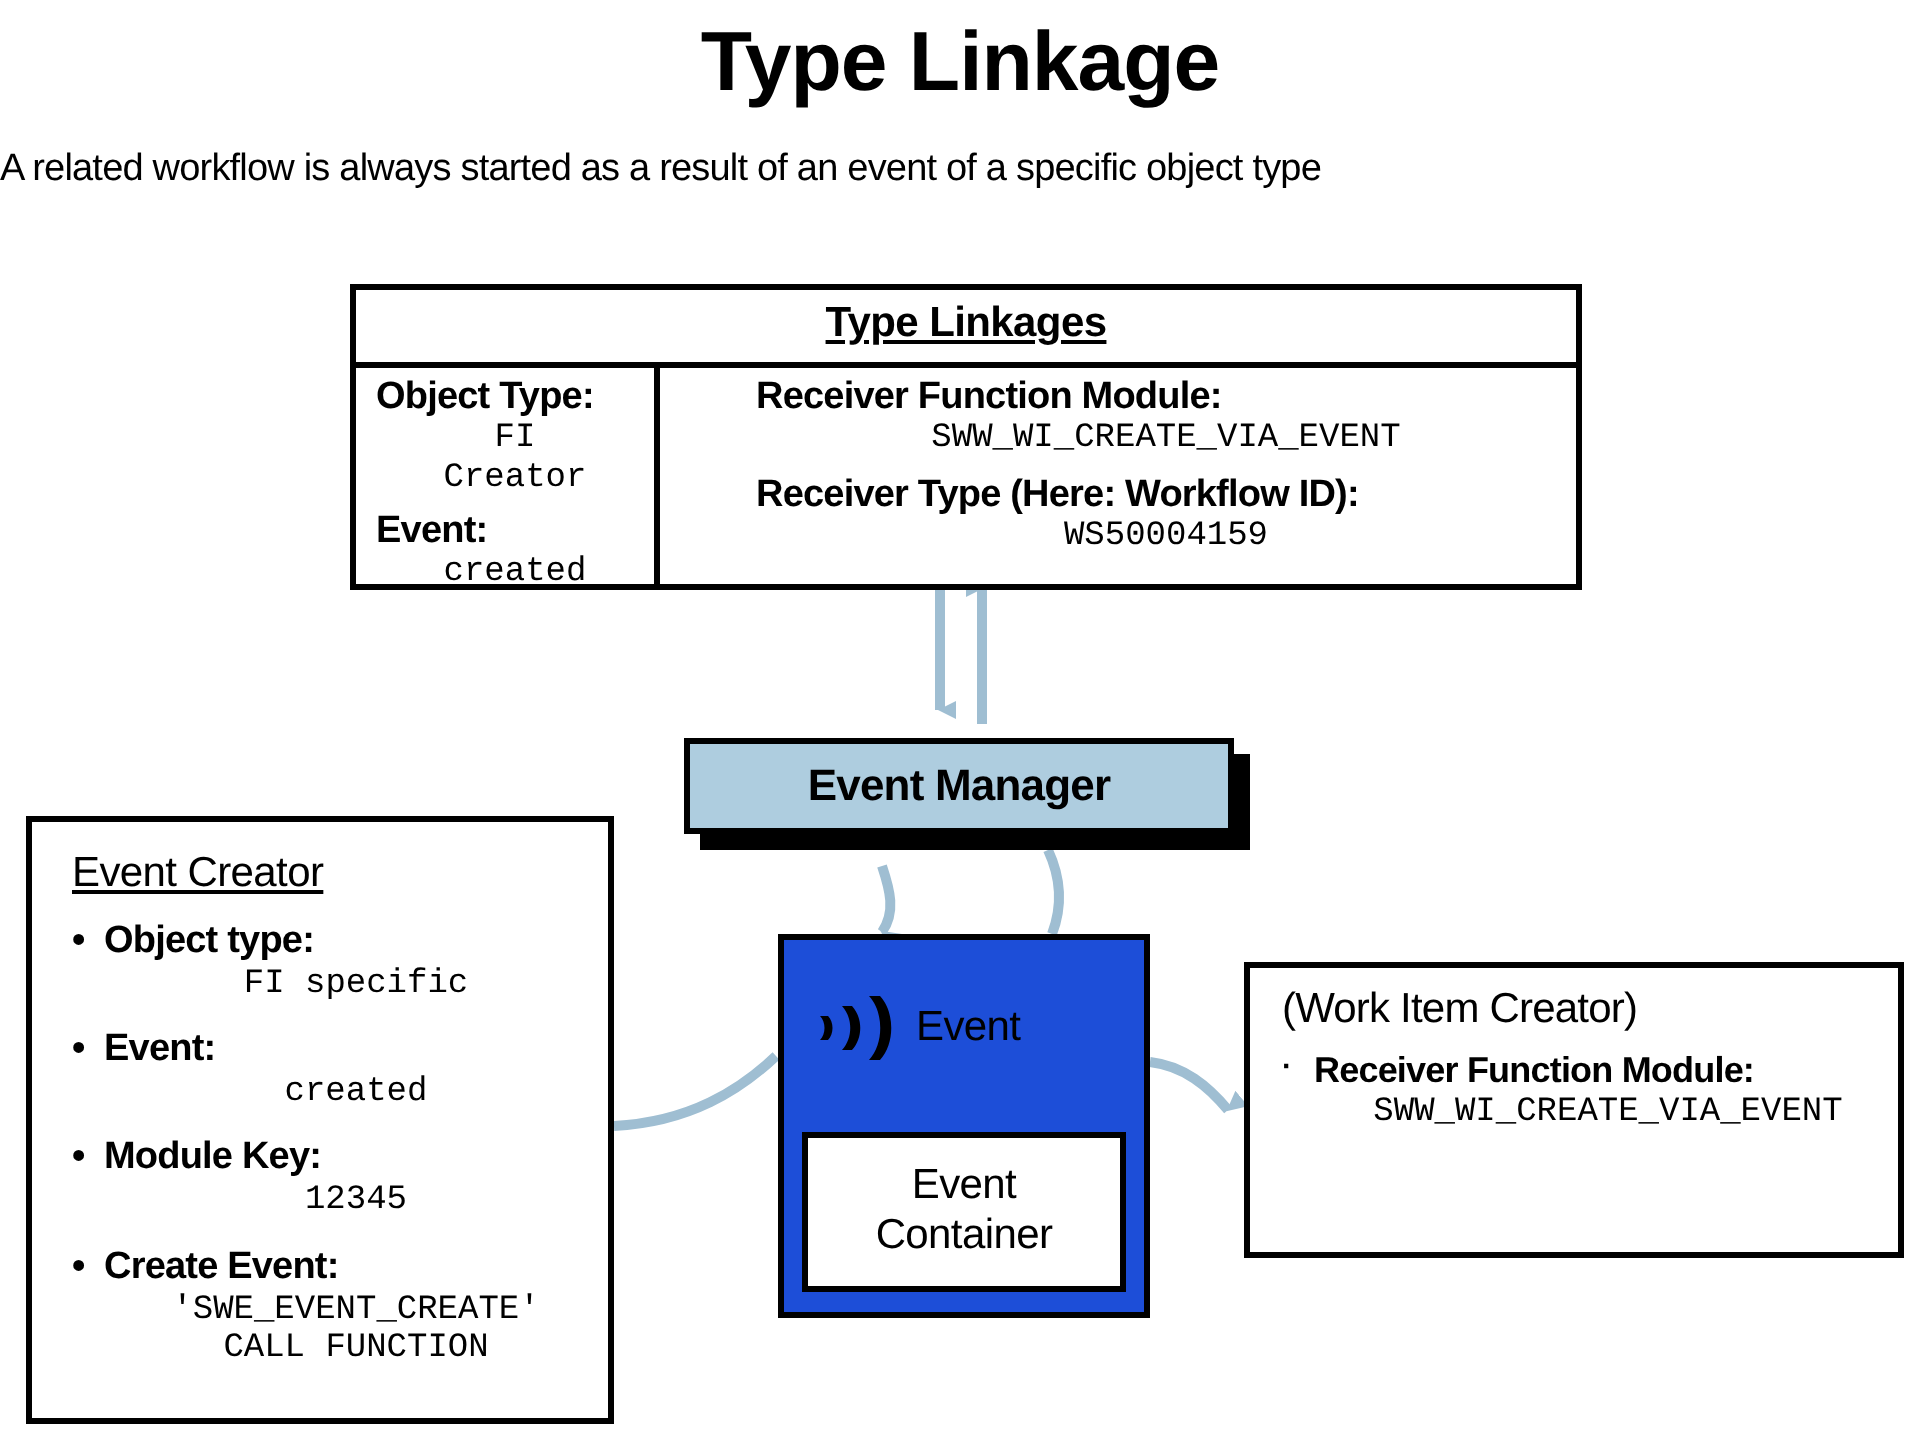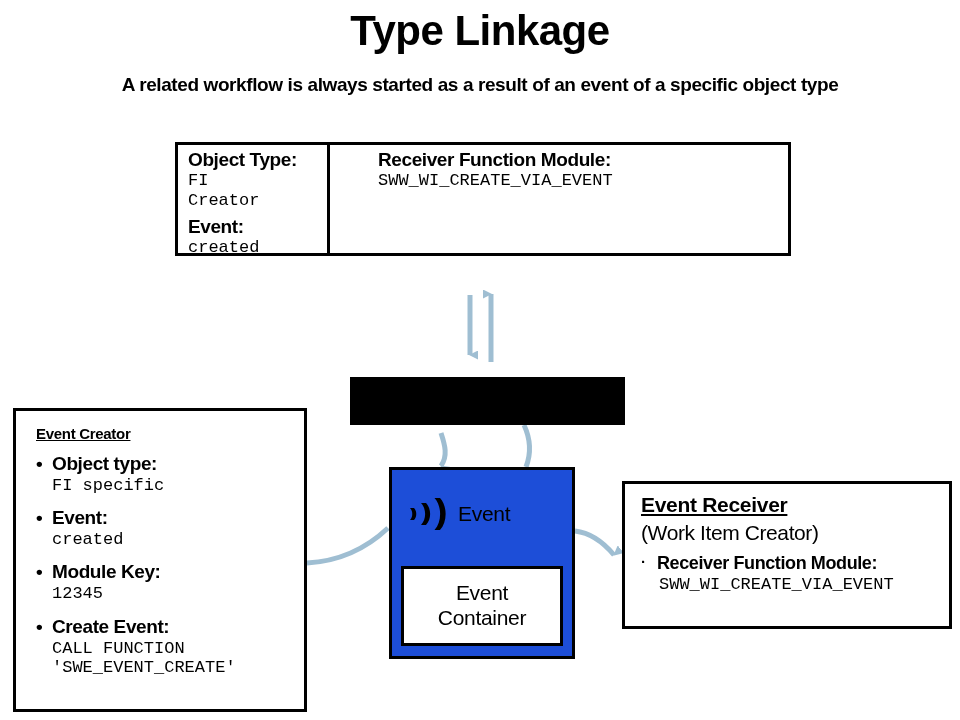--- a/index.html
+++ b/index.html
@@ -32,23 +32,22 @@
     font-size: 42px;
     font-weight: bold;
     letter-spacing: -0.5px;
     line-height: 1.1;
   }
   #subtitle {
     position: absolute;
     top: 74px;
     left: 0;
     width: 960px;
-    text-align: center;
     font-size: 19px;
-    font-weight: bold;
+    font-weight: normal;
     letter-spacing: -0.4px;
   }
 
   
   #connectors {
     position: absolute;
     left: 0;
     top: 0;
     width: 960px;
     height: 720px;
@@ -100,20 +99,21 @@
     letter-spacing: -0.4px;
     line-height: 1.17;
     white-space: nowrap;
   }
   .mono {
     font-family: "Liberation Mono", "DejaVu Sans Mono", monospace;
     font-size: 17px;
     line-height: 1.14;
     letter-spacing: 0px;
     white-space: nowrap;
+    text-align: center;
   }
   .tl-gap { height: 7px; }
 
   
   #event-manager-wrap {
     position: absolute;
     left: 342px;
     top: 369px;
     width: 283px;
     height: 56px;
@@ -195,22 +195,22 @@
     left: 13px;
     top: 408px;
     width: 294px;
     height: 304px;
     border: 3px solid #000;
     box-sizing: border-box;
     background: #fff;
     padding: 14px 0 0 20px;
   }
   #event-creator-title {
-    font-size: 15px;
-    font-weight: bold;
+    font-size: 21px;
+    font-weight: normal;
     letter-spacing: -0.3px;
     text-decoration: underline;
     margin-bottom: 11px;
   }
   .bullet-row {
     display: flex;
     align-items: flex-start;
     margin-bottom: 1px;
   }
   .bullet-dot {
@@ -288,38 +288,46 @@
     <path d="M307,563 C345,561 370,545 388,528" fill="none" stroke="#9fbed2" stroke-width="5"></path>
 
     <path d="M441,467 C437,455 434,444 441,434" fill="none" stroke="#9fbed2" stroke-width="5" marker-end="url(#ah-curve)" transform="rotate(180 441 450)"></path>
 
     <path d="M524,425 C531,440 531,454 526,467" fill="none" stroke="#9fbed2" stroke-width="5"></path>
 
     <path d="M575,531 C592,533 604,543 614,555" fill="none" stroke="#9fbed2" stroke-width="5" marker-end="url(#ah-curve)"></path>
   </svg>
 
   <div id="type-linkages-table">
+    <div class="tl-header">
+      <span>Type Linkages</span>
+    </div>
     <div class="tl-body">
       <div class="tl-col-left">
         <div class="lbl">Object Type:</div>
         <div class="mono">FI</div>
         <div class="mono">Creator</div>
         <div class="lbl" style="margin-top:6px;">Event:</div>
         <div class="mono">created</div>
       </div>
       <div class="tl-col-right">
         <div class="lbl">Receiver Function Module:</div>
         <div class="mono">SWW_WI_CREATE_VIA_EVENT</div>
         <div class="tl-gap"></div>
+        <div class="lbl">Receiver Type (Here: Workflow ID):</div>
+        <div class="mono">WS50004159</div>
       </div>
     </div>
   </div>
 
   <div id="event-manager-wrap">
     <div id="event-manager-shadow"></div>
+    <div id="event-manager">
+      <span>Event Manager</span>
+    </div>
   </div>
 
   <div id="event-box">
     <div id="event-head">
       <svg id="event-icon" viewBox="0 0 44 42">
         <path d="M8,15 C11,18 11,24 8,27 L4,27 C7,24 7,18 4,15 Z" fill="#000"></path>
         <path d="M20,10 C25.5,16 25.5,26 20,32 L15,32 C20.5,26 20.5,16 15,10 Z" fill="#000"></path>
         <path d="M34,5 C41.5,13 41.5,29 34,37 L28.5,37 C36,29 36,13 28.5,5 Z" fill="#000"></path>
       </svg>
       <span id="event-head-label">Event</span>
@@ -355,27 +363,26 @@
     </div>
     <div class="bullet-val">
       <span class="mono"> 12345</span>
     </div>
 
     <div class="bullet-row">
       <span class="bullet-dot">•</span>
       <span class="bullet-label">Create Event:</span>
     </div>
     <div class="bullet-val">
+      <span class="mono">'SWE_EVENT_CREATE'</span>
       <span class="mono">CALL FUNCTION</span>
-      <span class="mono">'SWE_EVENT_CREATE'</span>
     </div>
   </div>
 
   <div id="event-receiver">
-    <div id="event-receiver-title">Event Receiver</div>
     <div id="event-receiver-sub">(Work Item Creator)</div>
     <div class="bullet-row">
       <span class="bullet-dot">·</span>
       <span class="bullet-label">Receiver Function Module:</span>
     </div>
     <div class="bullet-val">
       <span class="mono">SWW_WI_CREATE_VIA_EVENT</span>
     </div>
   </div>
 

